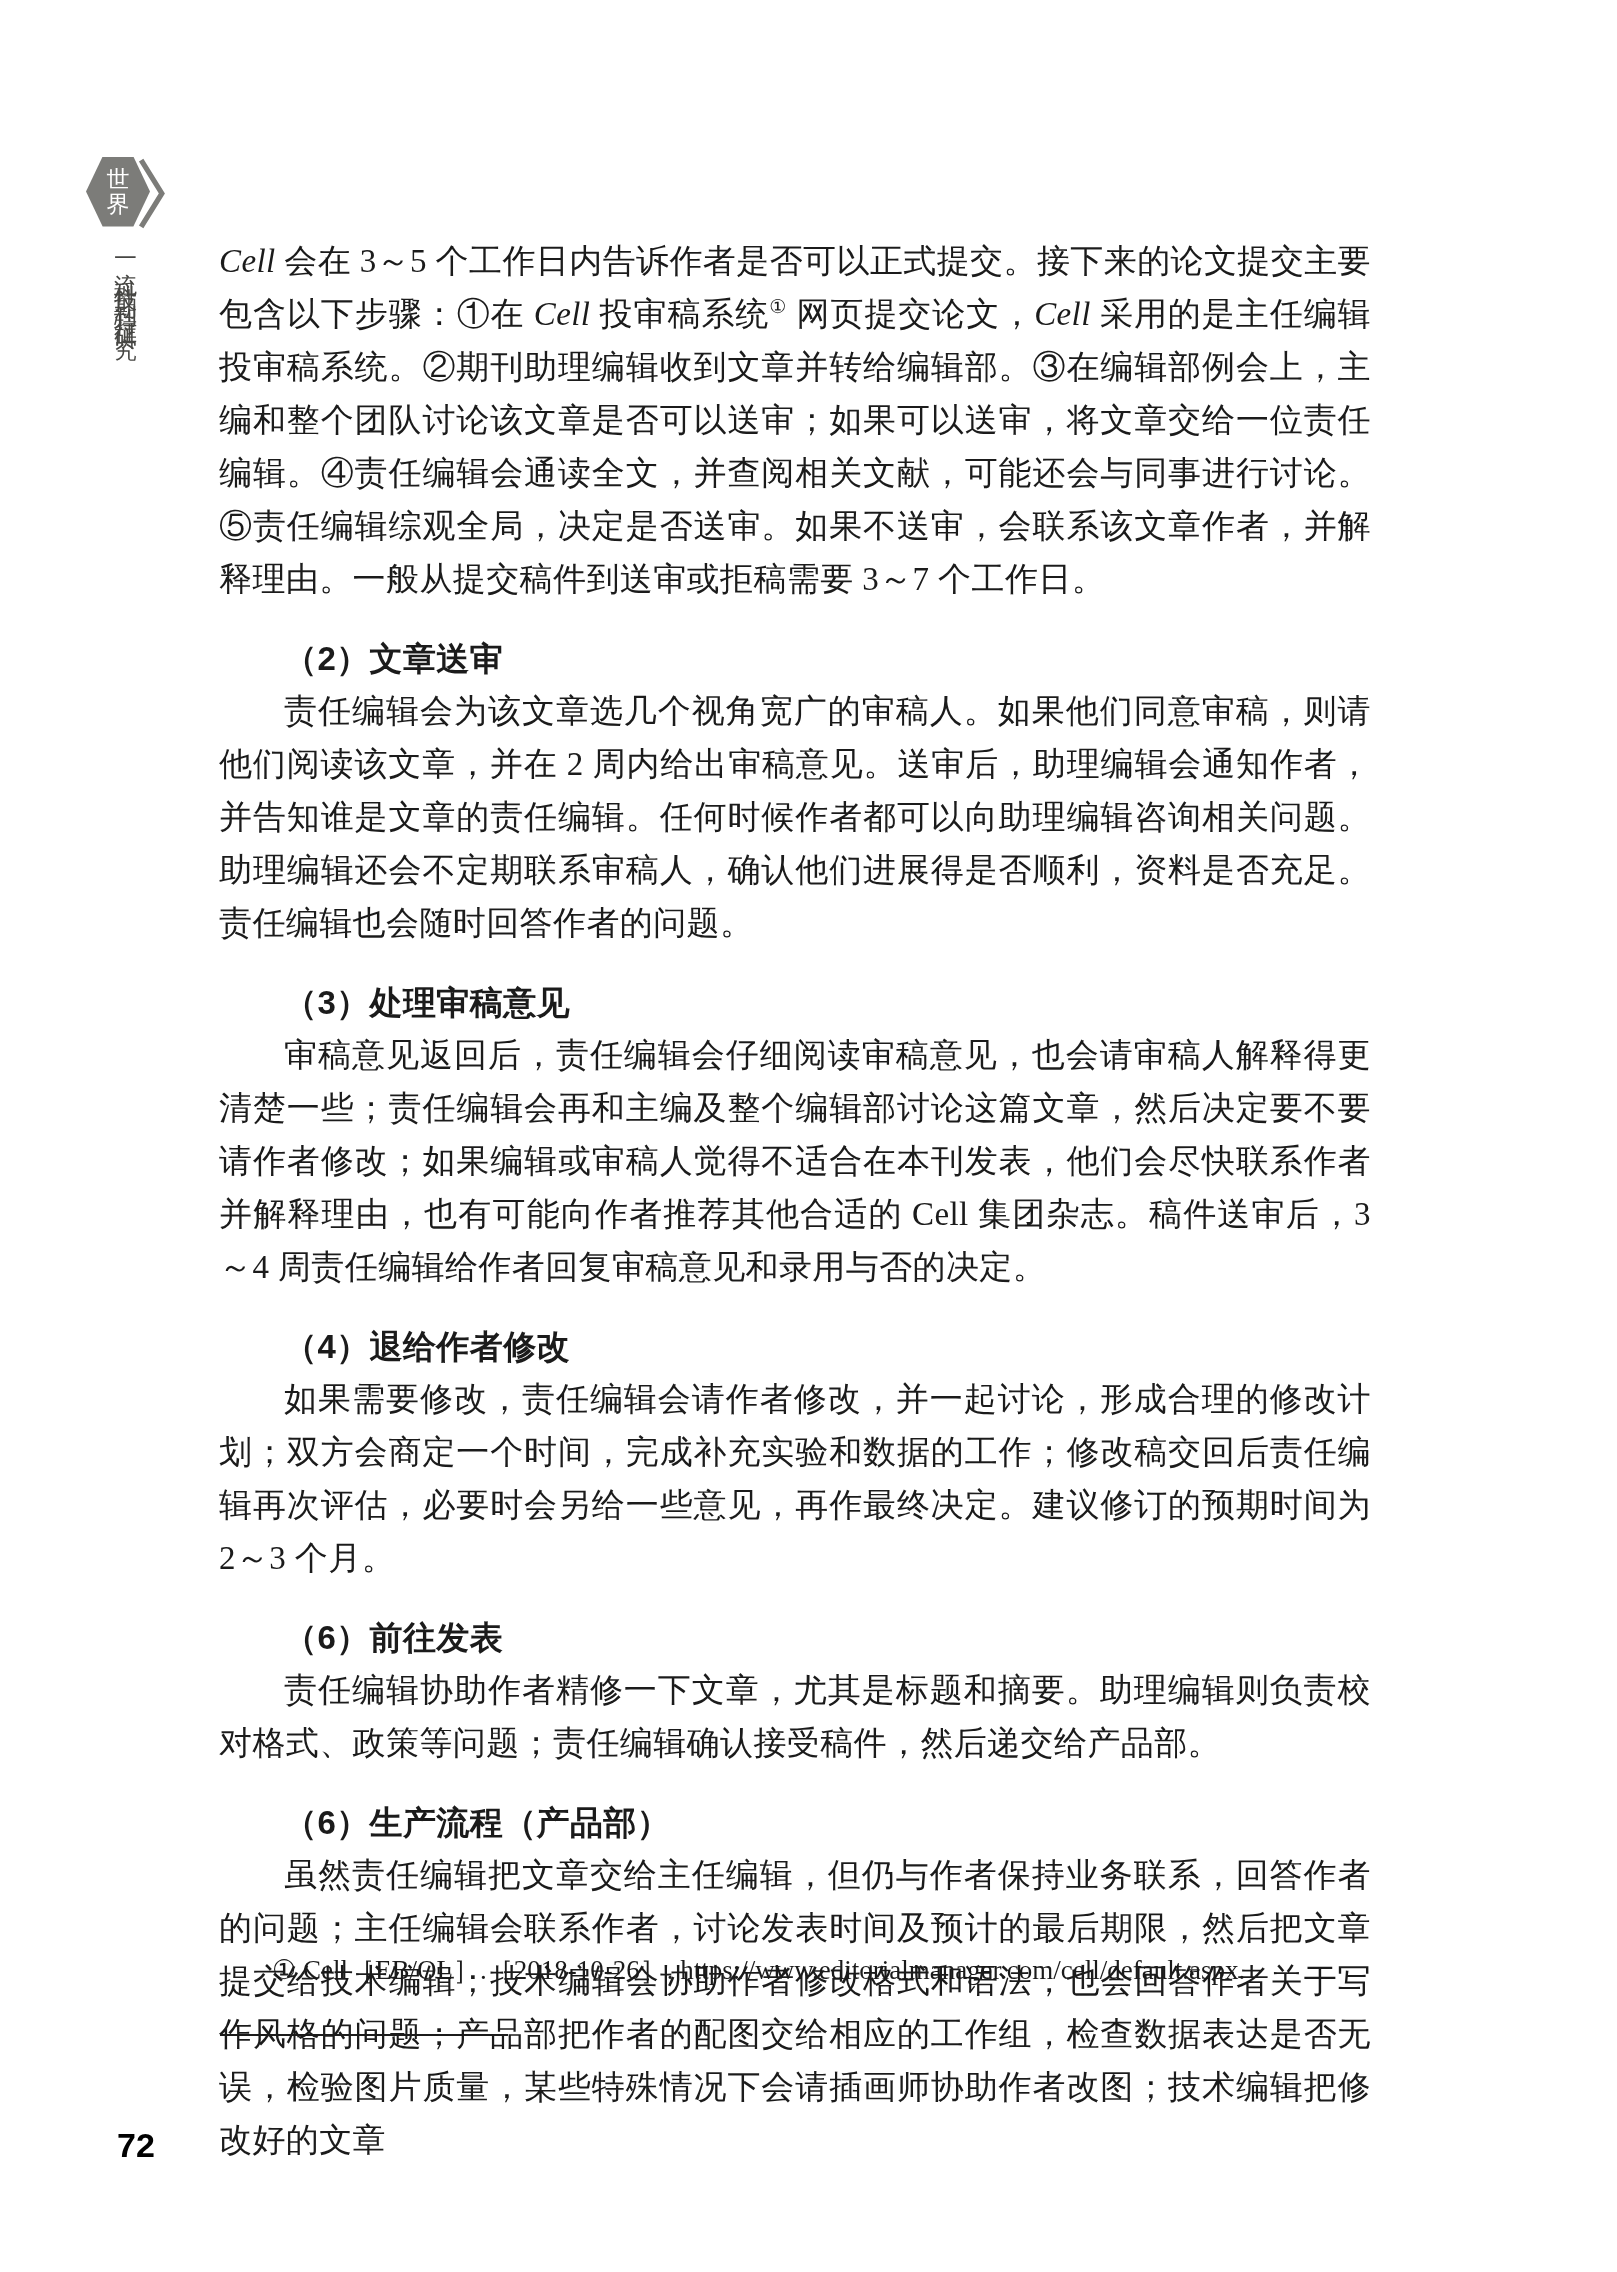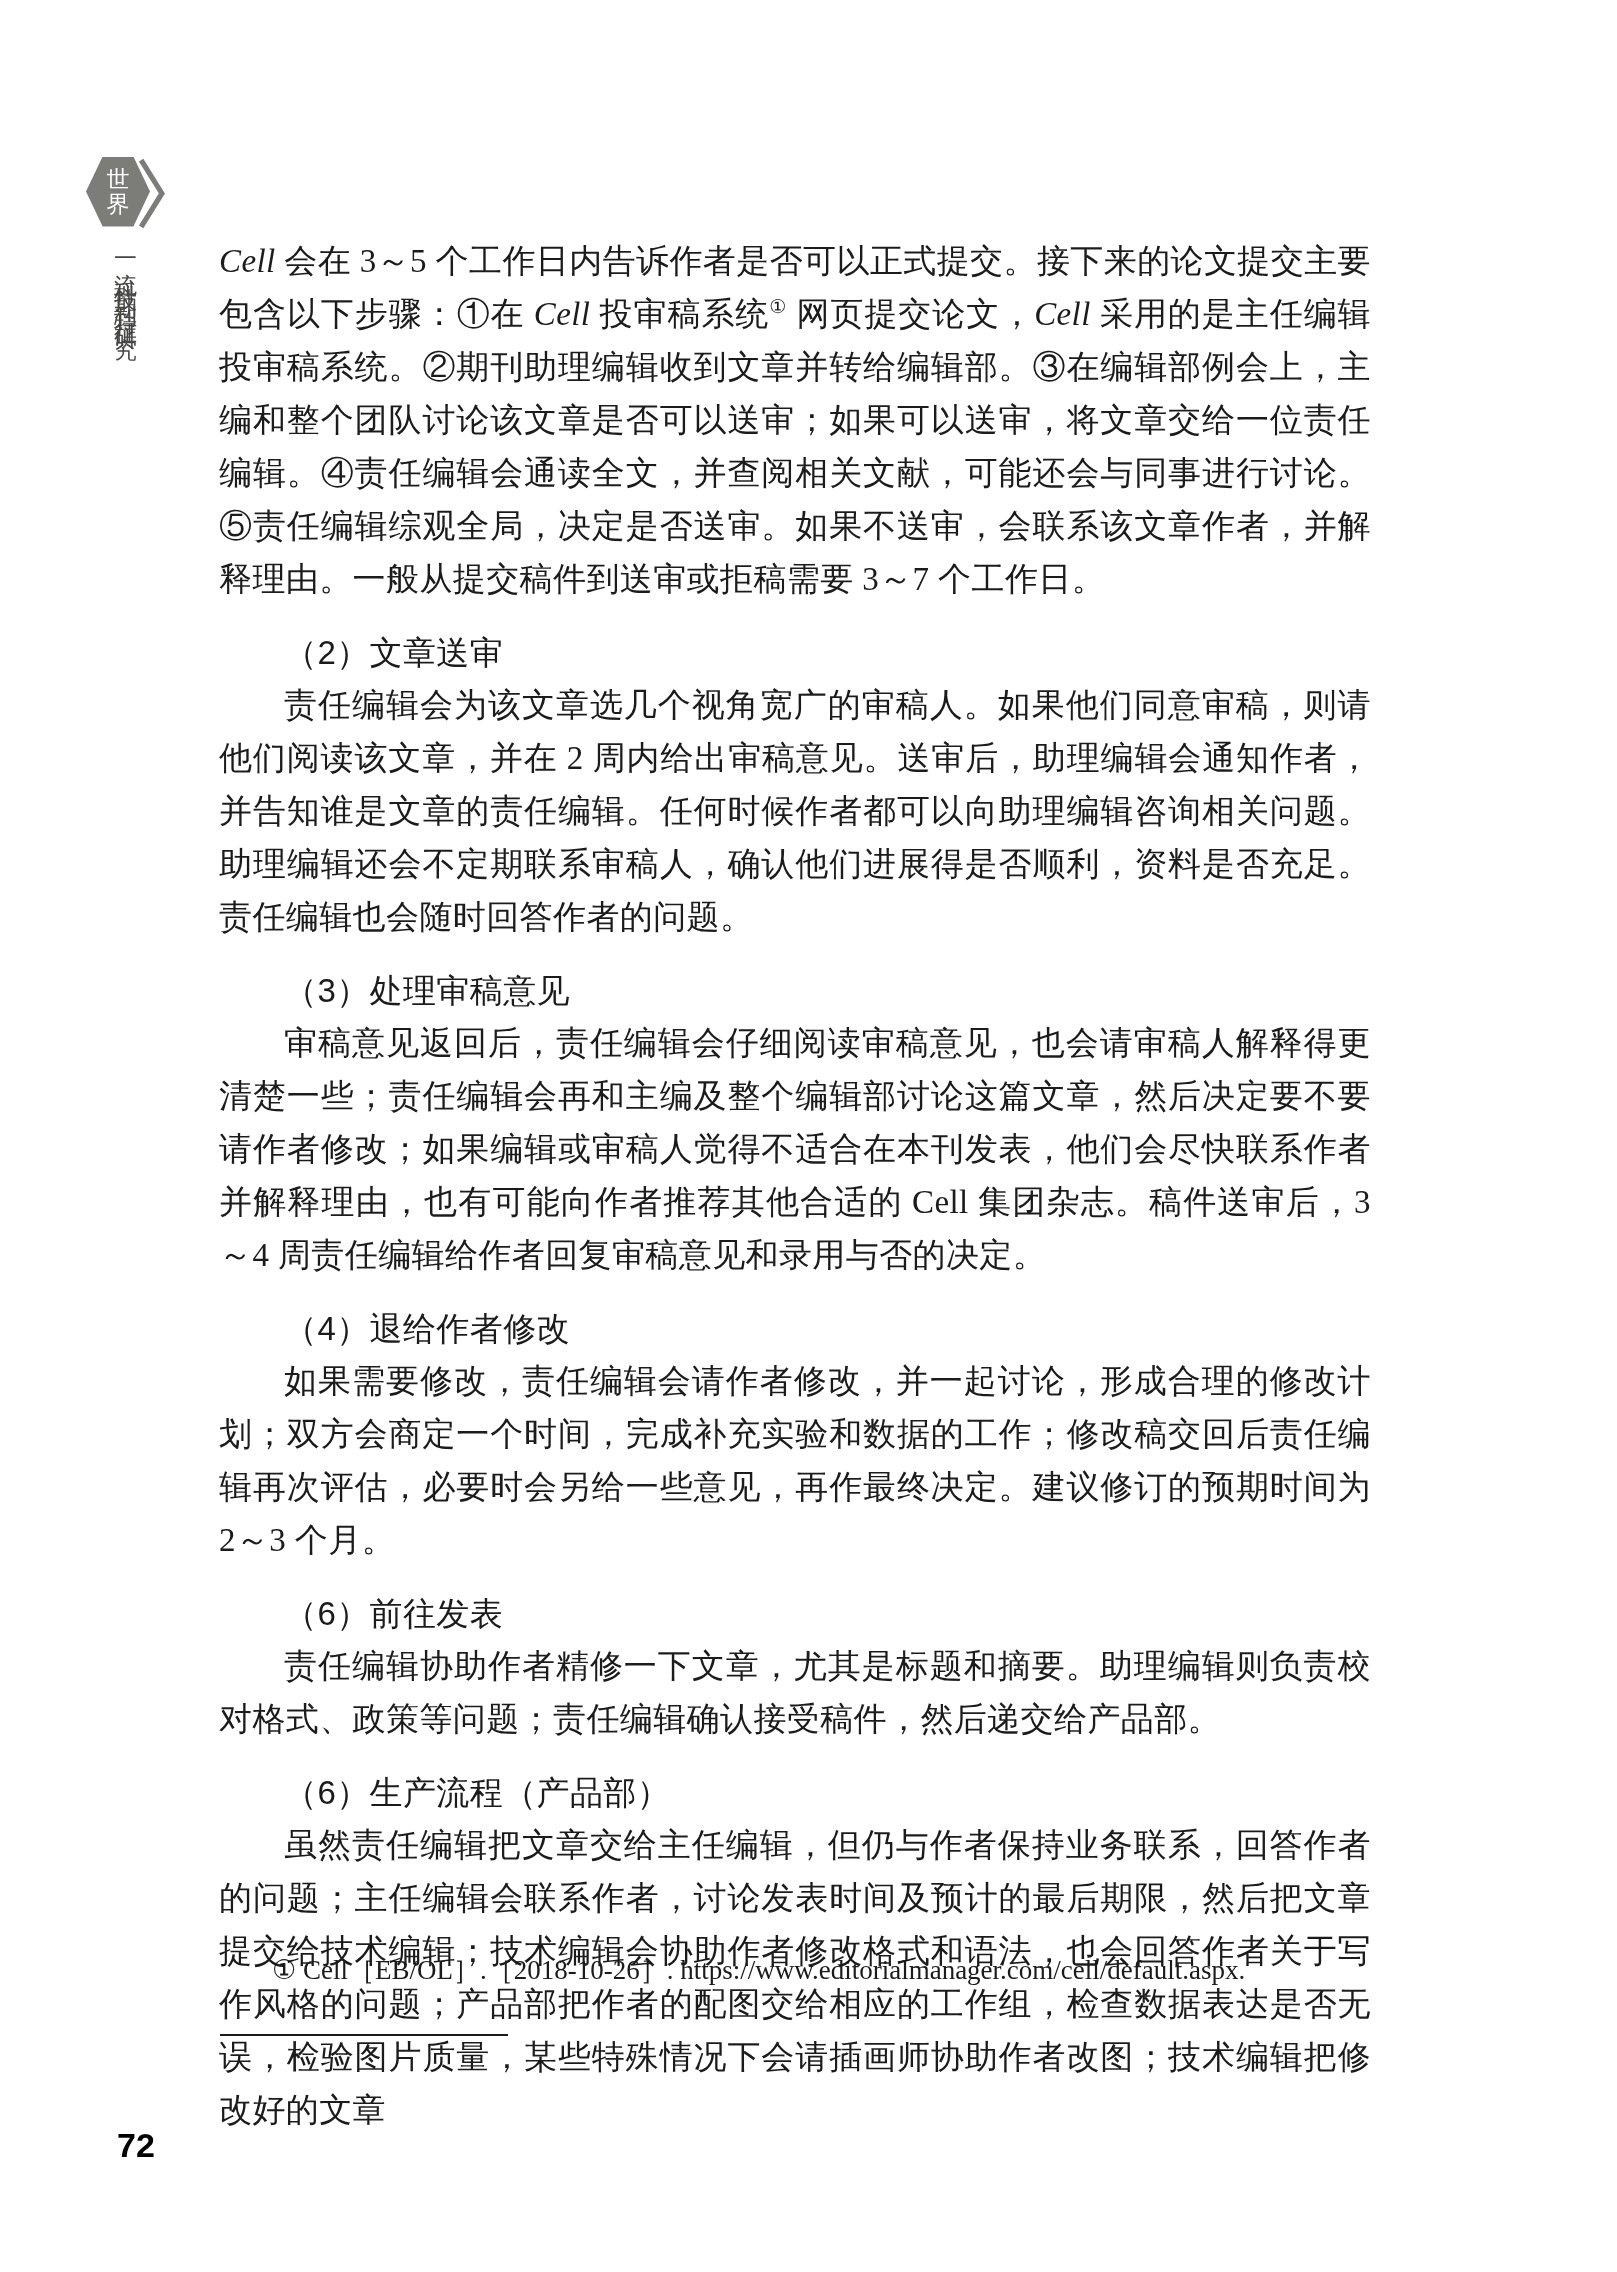--- a/index.html
+++ b/index.html
@@ -14,22 +14,22 @@
   .hex .bch{color:#ffffff;font-size:23px;line-height:25px;display:block;}
   .chev{position:absolute;left:52px;top:0;}
   .vtitle{position:absolute;left:110px;top:246px;writing-mode:vertical-rl;text-orientation:upright;
           font-size:23px;letter-spacing:8.1px;color:#464643;}
 
   
   .content{position:absolute;left:219px;top:235px;width:1152px;
            font-size:33px;line-height:53px;text-align:justify;letter-spacing:0.4px;}
   .para{margin:0;}
   .para.indent{text-indent:65px;}
-  .heading{margin:20px 0 0 0;font-family:"Liberation Sans","DejaVu Sans",sans-serif;
-           font-weight:normal;font-size:33px;line-height:53px;text-indent:65px;letter-spacing:0.4px;}
+  .heading{margin:26px 0 0 0;font-family:"Liberation Sans","DejaVu Sans",sans-serif;
+           font-weight:bold;font-size:33px;line-height:53px;text-indent:65px;letter-spacing:0.4px;}
   .it{font-style:italic;}
   .sup{font-size:19px;vertical-align:super;line-height:0;}
 
   
   .fn-divider{position:absolute;left:220px;top:2034px;width:288px;height:2.2px;background:#1b1b1b;}
   .footnote{position:absolute;left:219px;top:1952px;width:1155px;margin:0;
             font-size:27px;line-height:36px;text-indent:53px;text-align:left;}
 
   
   .pagenum{position:absolute;left:117px;top:2126px;

